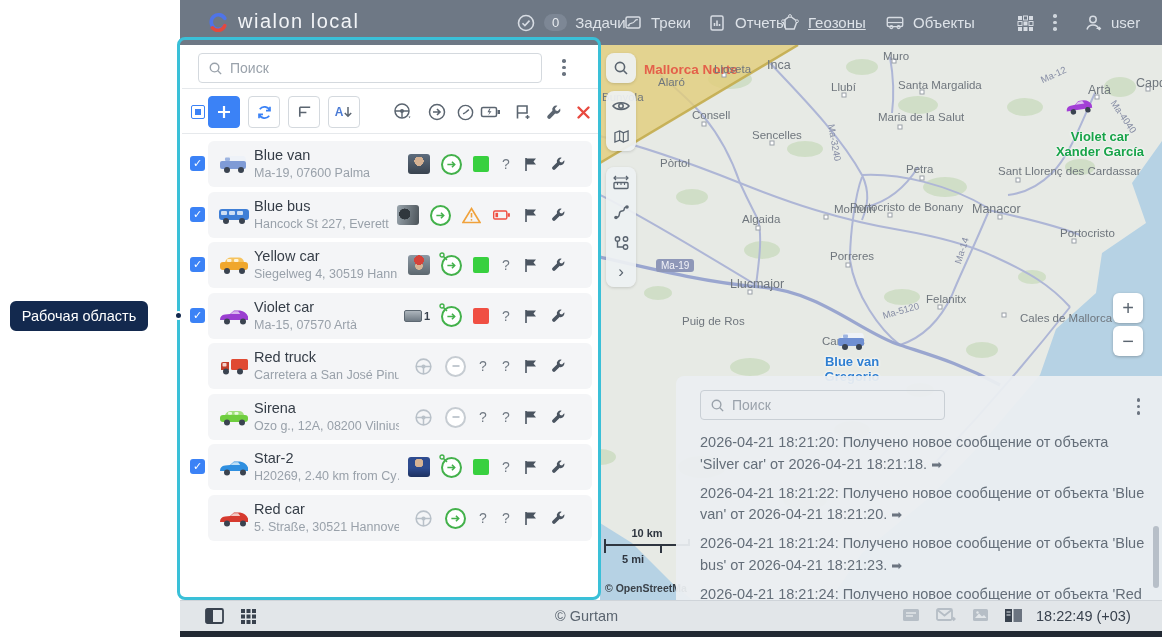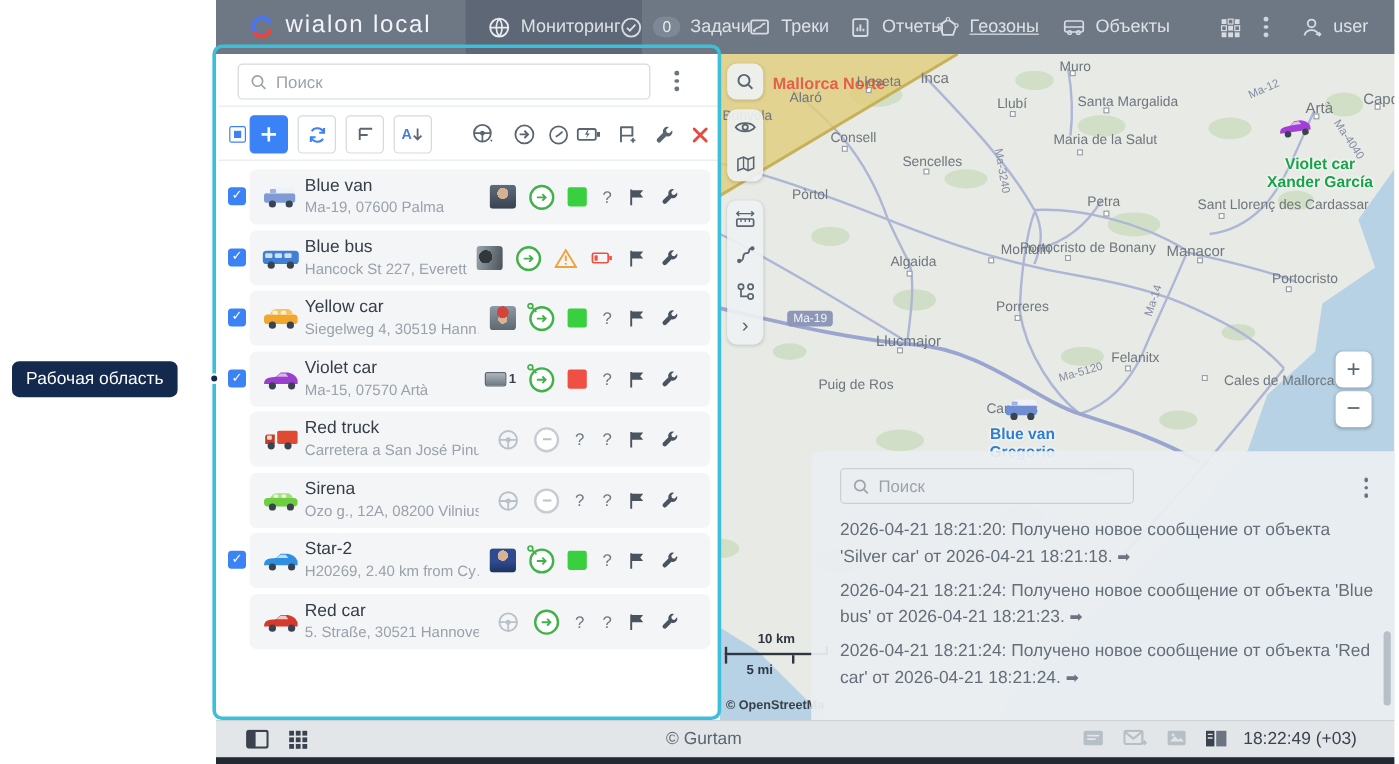--- a/index.html
+++ b/index.html
@@ -98,27 +98,20 @@
 
     <header class="topnav">
       <div class="logo">
         <svg class="nav-ico" viewBox="0 0 22 22" width="22" height="22">
           <path d="M18.5 7 A8 8 0 1 0 18.5 15" fill="none" stroke="#4f74e8" stroke-width="4" stroke-linecap="round"></path>
           <path d="M5 17.5 A8 8 0 0 0 18.5 15" fill="none" stroke="#e2493d" stroke-width="4" stroke-linecap="round"></path>
         </svg>
         <span class="logotext">wialon local</span>
       </div>
 
-      <div class="navtab active" style="left:208px;">
-        <svg class="nav-ico" viewBox="0 0 20 20">
-            <circle cx="10" cy="10" r="7.5" fill="none" stroke="#e8ecf0" stroke-width="1.6"></circle>
-            <path d="M2.5 10 h15 M10 2.5 c-3.2 4 -3.2 11 0 15 M10 2.5 c3.2 4 3.2 11 0 15" fill="none" stroke="#e8ecf0" stroke-width="1.3"></path>
-          </svg>
-        <span>Мониторинг</span>
-      </div>
 
       <div class="navtab" style="left:336px;">
         <svg class="nav-ico" viewBox="0 0 20 20">
             <circle cx="10" cy="10" r="7.5" fill="none" stroke="#d7dce3" stroke-width="1.6"></circle>
             <path d="M6.5 10.2 l2.4 2.4 4.6-5" fill="none" stroke="#d7dce3" stroke-width="1.6"></path>
           </svg>
         <span class="badge0">0</span>
         <span>Задачи</span>
       </div>
 
@@ -764,20 +757,21 @@
           </svg>
         <input type="text" placeholder="Поиск" style="">
       </div>
       <span class="vdots" style="position:absolute;right:22px;top:22px;">
           <i style="background:#6b7480"></i>
           <i style="background:#6b7480"></i>
           <i style="background:#6b7480"></i>
         </span>
       <div class="logentries">
         <div class="logentry"><span>2026-04-21 18:21:20: Получено новое сообщение от объекта 'Silver car' от 2026-04-21 18:21:18.</span> <span class="fwd">➡</span></div>
+        <div class="logentry"><span>2026-04-21 18:21:22: Получено новое сообщение от объекта 'Blue van' от 2026-04-21 18:21:20.</span> <span class="fwd">➡</span></div>
         <div class="logentry"><span>2026-04-21 18:21:24: Получено новое сообщение от объекта 'Blue bus' от 2026-04-21 18:21:23.</span> <span class="fwd">➡</span></div>
         <div class="logentry"><span>2026-04-21 18:21:24: Получено новое сообщение от объекта 'Red car' от 2026-04-21 18:21:24.</span> <span class="fwd">➡</span></div>
       </div>
       <div class="logscroll"></div>
     </div>
 
     <footer class="statusbar">
       <span class="sb-ico" style="left:25px;">
         <svg width="19" height="16" viewBox="0 0 19 16">
             <rect x="1" y="1" width="17" height="14" rx="1.5" fill="none" stroke="#39424e" stroke-width="1.8"></rect>

